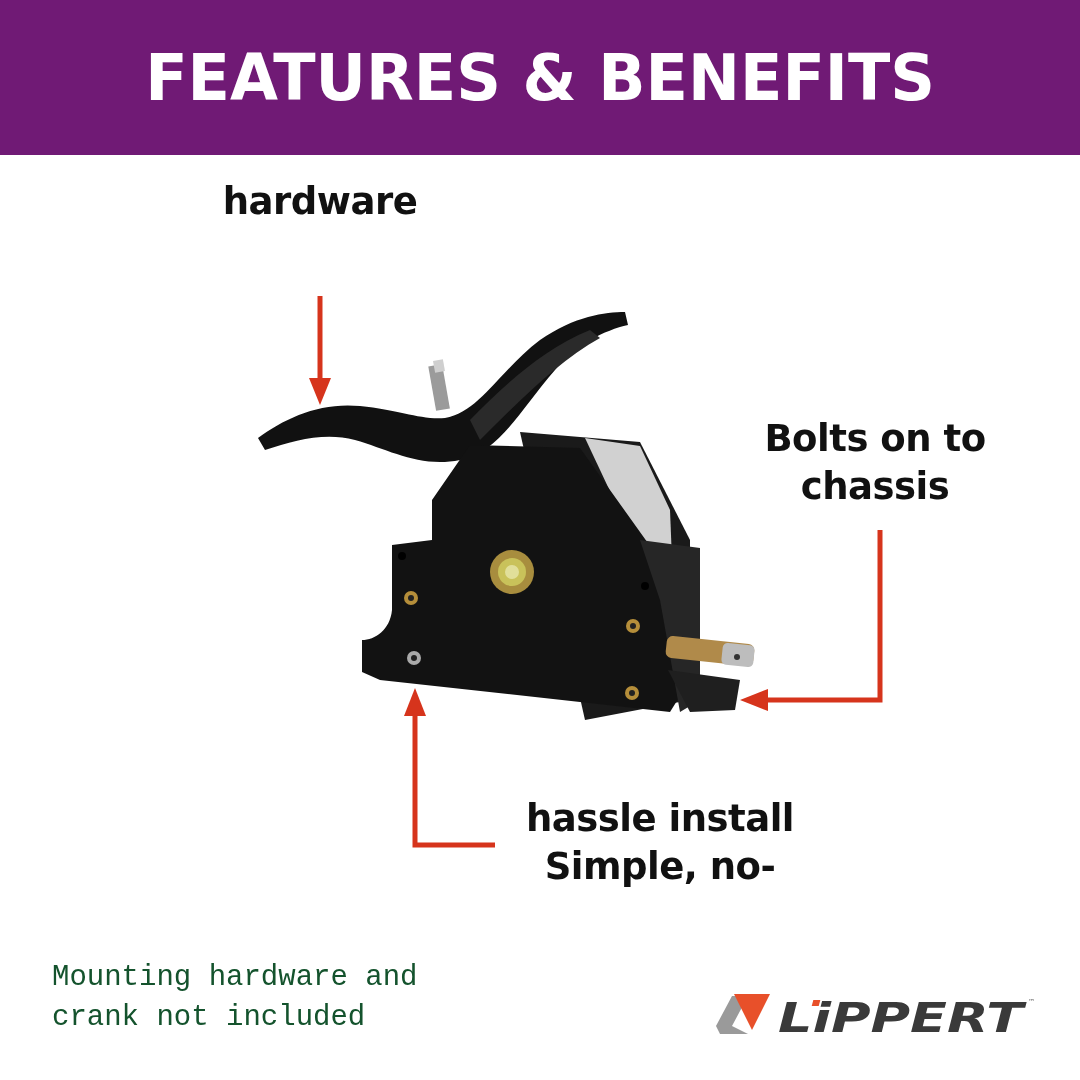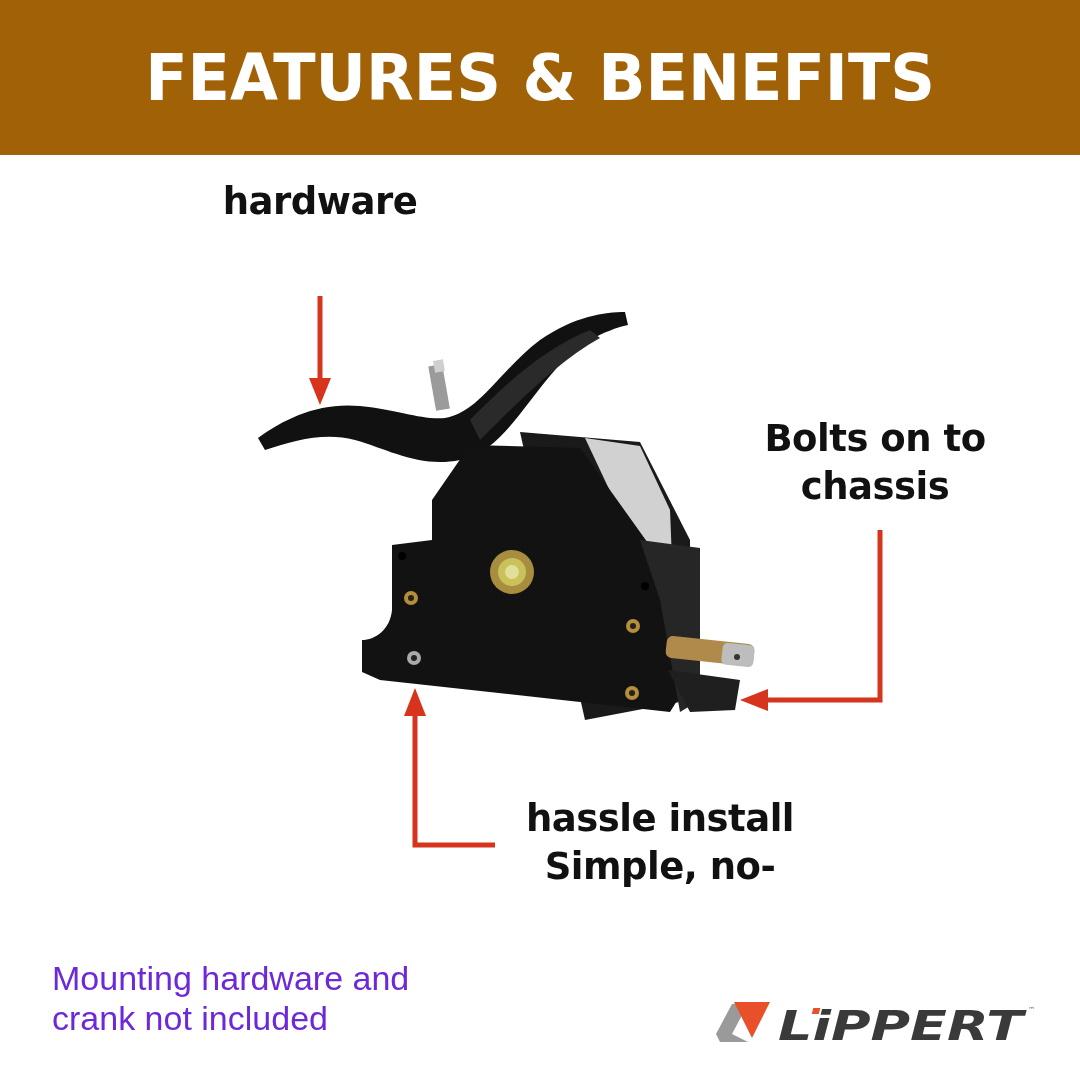--- a/index.html
+++ b/index.html
@@ -1,22 +1,22 @@
 <!DOCTYPE html>
 <html><head>
 <meta charset="utf-8">
 <style>
   html,body{margin:0;padding:0;}
   body{width:1080px;height:1080px;background:#ffffff;position:relative;overflow:hidden;font-family:"DejaVu Sans","Liberation Sans",sans-serif;}
-  .header{position:absolute;left:0;top:0;width:1080px;height:155px;background:#a16207;display:flex;align-items:center;justify-content:center;}
+  .header{position:absolute;left:0;top:0;width:1080px;height:155px;background:#701a75;display:flex;align-items:center;justify-content:center;}
   .header h1{margin:0;color:#fff;font-family:"DejaVu Sans",sans-serif;font-weight:bold;font-size:64px;letter-spacing:0px;transform:scaleX(0.97);}
   .callout{position:absolute;color:#111;font-weight:bold;font-family:"DejaVu Sans",sans-serif;font-size:37px;line-height:48px;text-align:center;letter-spacing:-0.5px;}
-  .note{position:absolute;left:52px;top:958px;color:#6d28d9;font-family:Liberation Sans, sans-serif;font-size:34px;line-height:40px;}
+  .note{position:absolute;left:52px;top:958px;color:#14532d;font-family:Liberation Mono, monospace;font-size:29px;line-height:40px;}
   svg{position:absolute;left:0;top:0;}
-  .logo{position:absolute;left:712px;top:990px;width:330px;height:52px;margin-top:8px;}
+  .logo{position:absolute;left:712px;top:990px;width:330px;height:52px;}
 </style>
 </head>
 <body>
 
 <div class="header">
   <h1>FEATURES &amp; BENEFITS</h1>
 </div>
 
 <div class="callout" style="left:150px;top:178px;width:340px;">
   <div>hardware</div>

